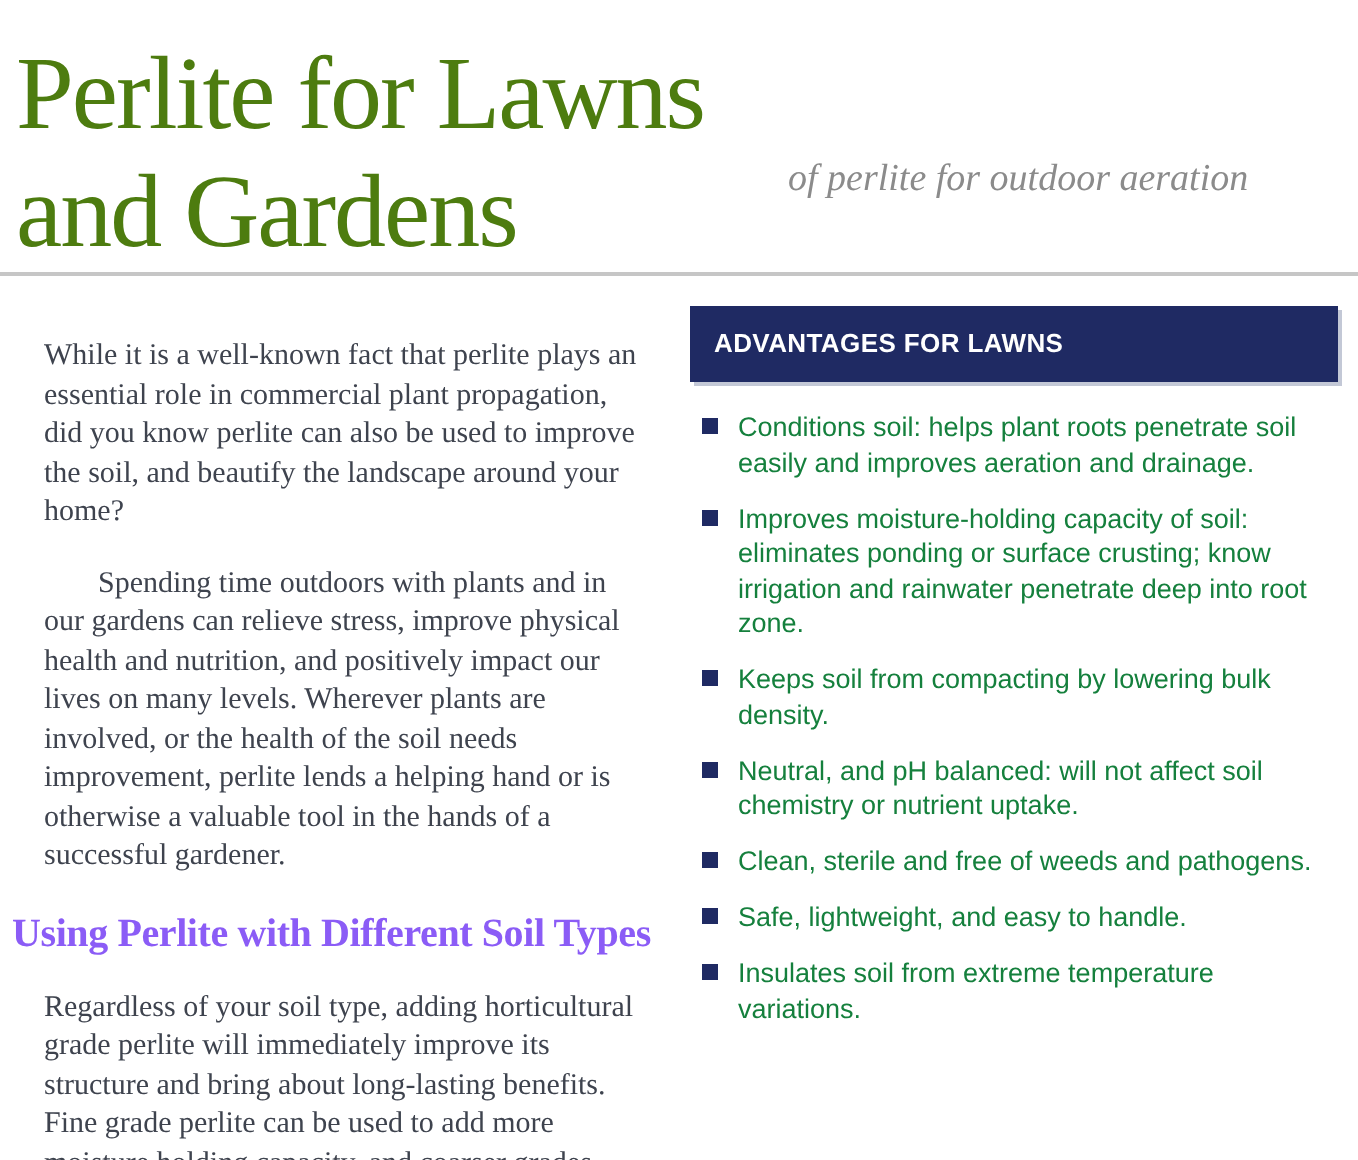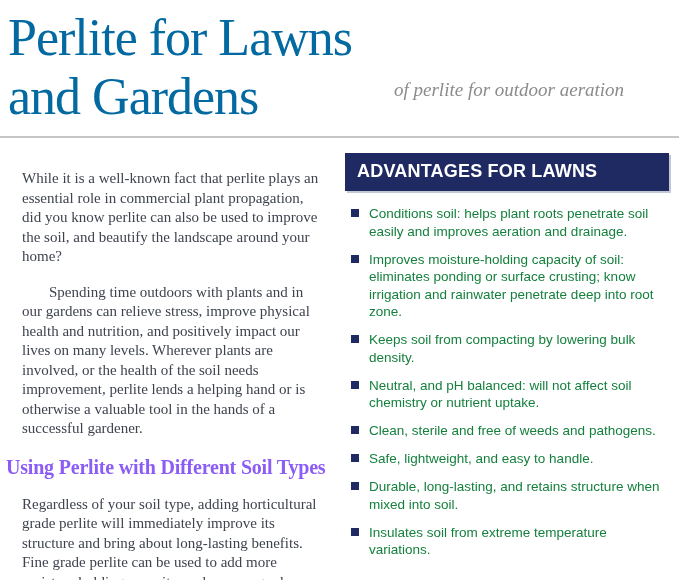--- a/index.html
+++ b/index.html
@@ -5,22 +5,22 @@
   html,body{margin:0;padding:0;}
   body{
     width:679px;height:580px;overflow:hidden;background:#ffffff;
     font-family:"Liberation Serif",serif;
   }
   .page{position:relative;width:679px;height:580px;background:#fff;}
 
   
   .masthead{position:relative;height:136px;border-bottom:2px solid #c6c6c6;}
   .doc-title{
-    margin:0;padding:8px 0 0 8px;
-    color:#0369a1;font-weight:normal;
+    margin:0;padding:18px 0 0 8px;
+    color:#4d7c0f;font-weight:normal;
     font-size:52px;line-height:59px;letter-spacing:-1px;
   }
   .doc-title .tline{display:block;}
   .tagline{
     position:absolute;left:394px;top:78px;
     font-style:italic;color:#8b8b8b;
     font-size:19px;line-height:24px;
   }
 
   
@@ -35,21 +35,21 @@
     margin:13px 0 3px 0;
     color:#8b5cf6;font-weight:bold;
     font-size:20px;line-height:24px;letter-spacing:-0.2px;
   }
 
   
   .sidebar{width:328px;box-sizing:border-box;padding-left:4px;}
   .adv-box{
     background:#1f2a63;color:#ffffff;
     font-family:"Liberation Sans",sans-serif;font-weight:bold;
-    font-size:18px;line-height:21px;letter-spacing:0.2px;
+    font-size:13px;line-height:21px;letter-spacing:0.2px;
     padding:8px 12px 9px 12px;
     box-shadow:2px 2px 0 rgba(145,155,180,0.55);
   }
   .adv-box .hline{display:block;}
   .adv-list{list-style:none;margin:14px 0 0 0;padding:0 0 0 6px;}
   .adv-list li{
     display:flex;gap:10px;margin-bottom:10.5px;
     font-family:"Liberation Sans",sans-serif;
     font-size:13.5px;line-height:17.5px;color:#15803d;
   }
@@ -103,24 +103,20 @@
         <li>
           <span class="sq"></span>
           <span>Clean, sterile and free of weeds and pathogens.</span>
         </li>
         <li>
           <span class="sq"></span>
           <span>Safe, lightweight, and easy to handle.</span>
         </li>
         <li>
           <span class="sq"></span>
-          <span>Durable, long-lasting, and retains structure when mixed into soil.</span>
-        </li>
-        <li>
-          <span class="sq"></span>
           <span>Insulates soil from extreme temperature variations.</span>
         </li>
       </ul>
 
     </div>
 
   </div>
 </div>
 
 </body></html>

